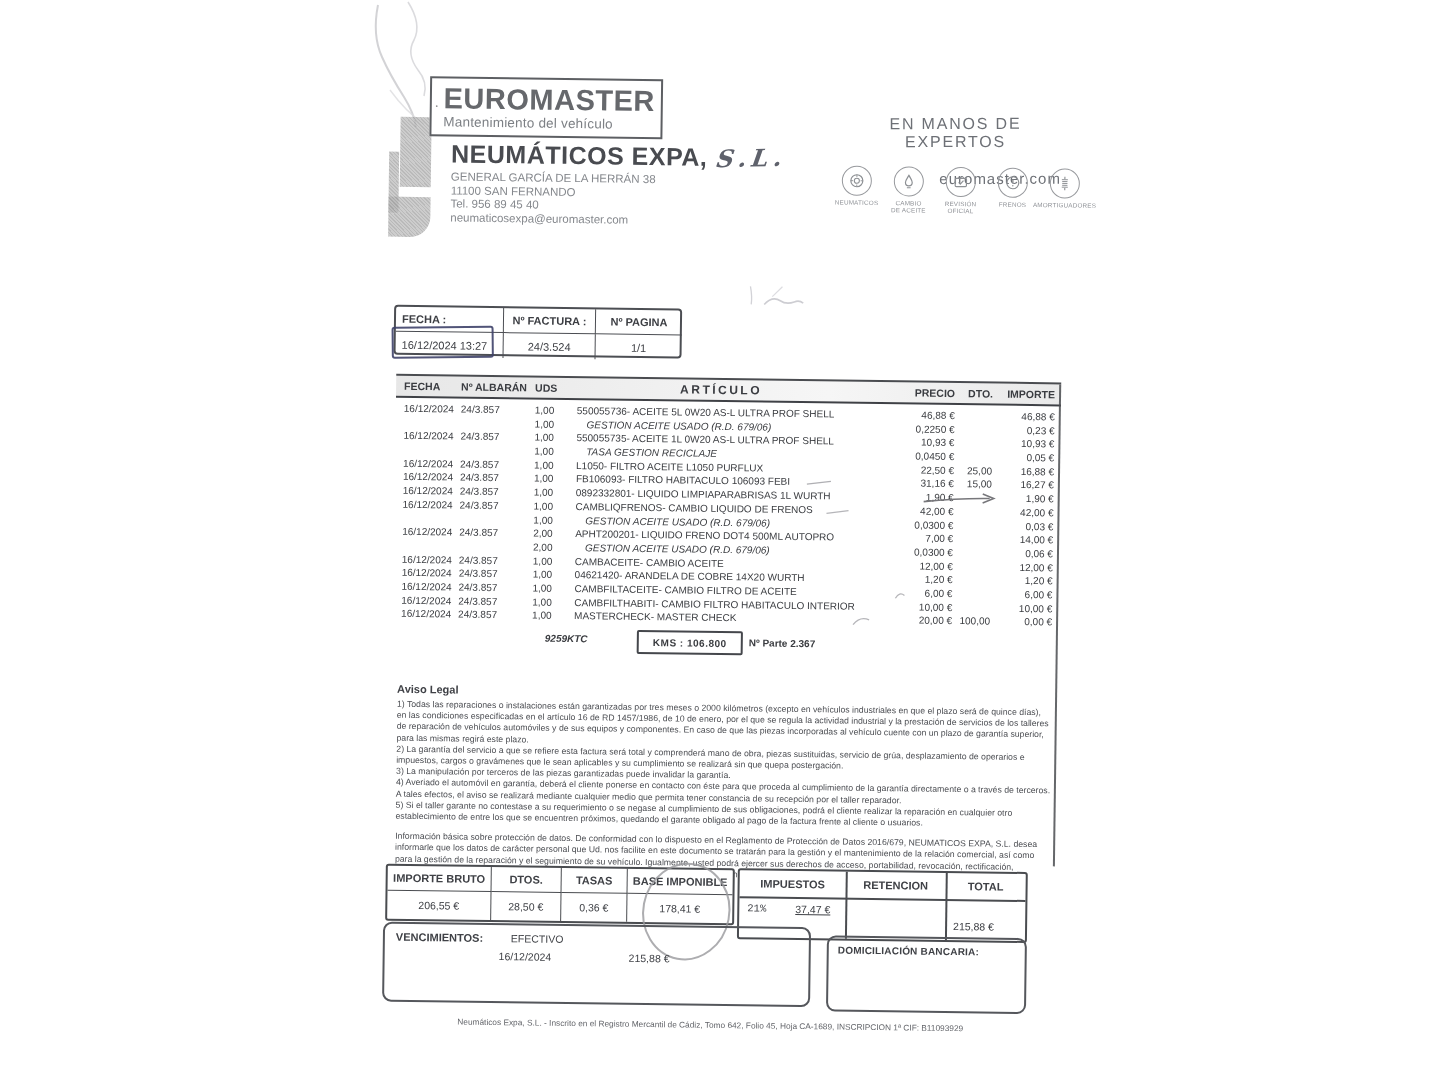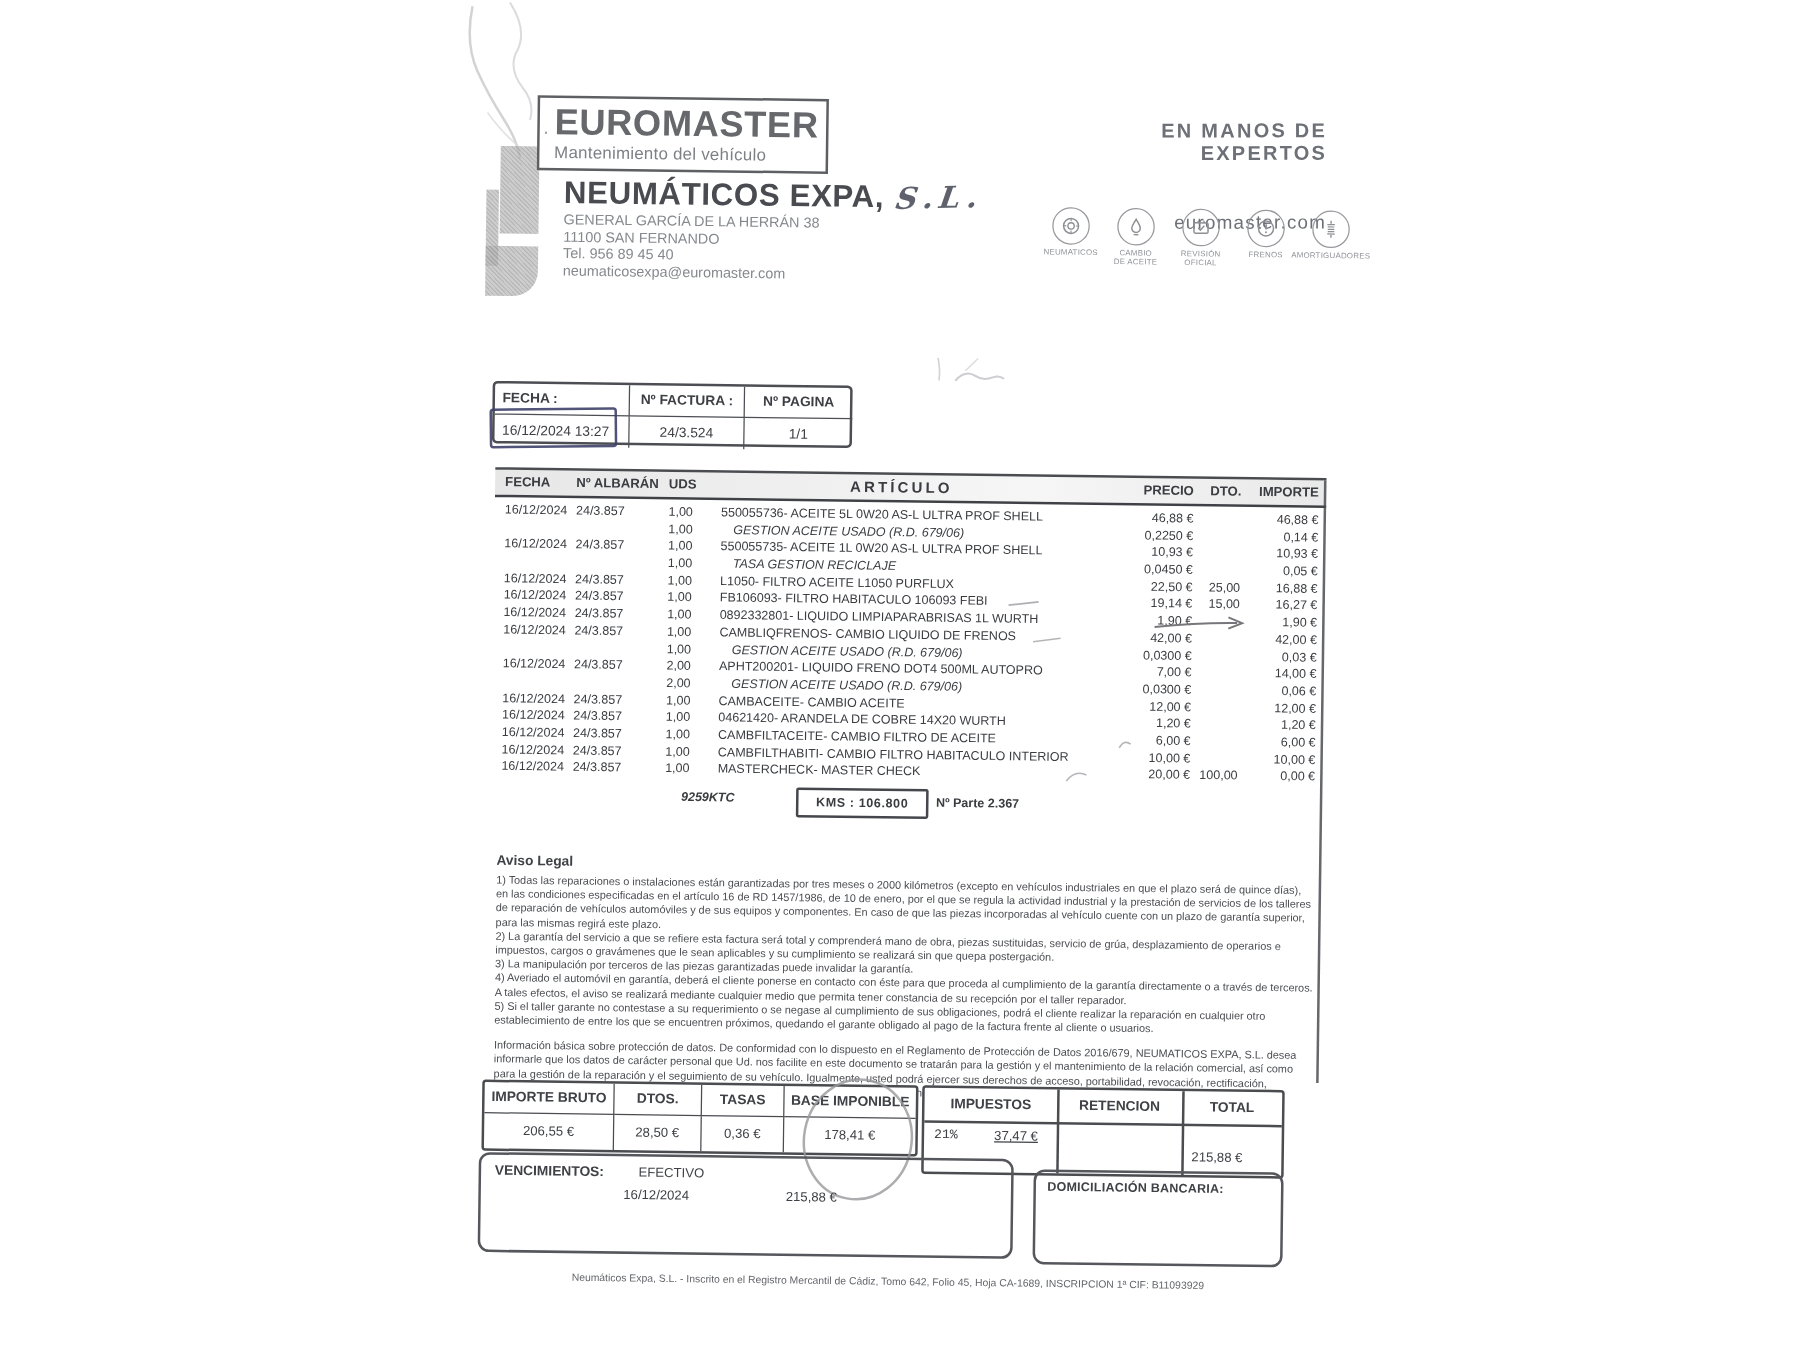--- a/index.html
+++ b/index.html
@@ -11,21 +11,21 @@
   
   .logo-box{left:430px;top:76px;width:233px;height:60px;border:2.5px solid #5d5f63;
             display:flex;align-items:center;padding:2px 6px 2px 4px;box-sizing:border-box;background:#fff;}
   .brand-col{margin-left:6px;line-height:1;}
   .brand{font-size:29px;font-weight:bold;color:#66686c;letter-spacing:.5px;}
   .brand-sub{font-size:13.5px;color:#7d8085;margin-top:2px;letter-spacing:.2px;}
   .company{left:452px;top:139px;font-size:25px;font-weight:bold;color:#494b50;letter-spacing:.5px;white-space:nowrap;}
   .company .suffix{display:inline-block;font-family:"DejaVu Serif",serif;font-style:italic;font-weight:bold;
                    font-size:24px;letter-spacing:5px;color:#5f626c;transform:rotate(-2deg) skewX(-10deg);margin-left:10px;}
   .address{left:452px;top:170px;font-size:11.5px;line-height:13.5px;color:#85888d;}
-  .tagline{left:850px;top:90px;width:212px;text-align:right;font-size:16px;font-weight:bold;
+  .tagline{left:850px;top:108px;width:212px;text-align:center;font-size:16px;font-weight:normal;
            color:#6d7076;letter-spacing:1.8px;transform:rotate(-.9deg);}
   .website{left:850px;top:127px;width:212px;text-align:right;font-size:15px;color:#6d7076;letter-spacing:1px;transform:rotate(-.9deg);margin-top:36px;}
   .svc-row{left:834px;top:160px;width:256px;display:flex;justify-content:space-between;}
   .svc{width:48px;display:flex;flex-direction:column;align-items:center;}
   .svc-circle{width:30px;height:30px;border:1.6px solid #97999d;border-radius:50%;
               display:flex;align-items:center;justify-content:center;box-sizing:border-box;}
   .svc-label{margin-top:3px;font-size:6.3px;line-height:7px;color:#8f9297;text-align:center;white-space:pre-line;letter-spacing:.2px;}
 
   
   .gmark{background:repeating-linear-gradient(45deg,#9c9c9c 0 1px,#b7b7b7 1px 2.5px);opacity:.7;}
@@ -240,21 +240,21 @@
             <div></div>
           </div>
           <div class="line igrid">
             <div></div>
             <div class=""></div>
             <div class=""></div>
             <div class="c-uds">1,00</div>
             <div class="c-text it">GESTION ACEITE USADO (R.D. 679/06)</div>
             <div class="r">0,2250 €</div>
             <div class="r"></div>
-            <div class="r">0,14 €</div>
+            <div class="r">0,23 €</div>
             <div></div>
           </div>
           <div class="line igrid">
             <div></div>
             <div class="">16/12/2024</div>
             <div class="">24/3.857</div>
             <div class="c-uds">1,00</div>
             <div class="c-text">550055735- ACEITE 1L 0W20 AS-L ULTRA PROF SHELL</div>
             <div class="r">10,93 €</div>
             <div class="r"></div>
@@ -282,21 +282,21 @@
             <div class="r">25,00</div>
             <div class="r">16,88 €</div>
             <div></div>
           </div>
           <div class="line igrid">
             <div></div>
             <div class="">16/12/2024</div>
             <div class="">24/3.857</div>
             <div class="c-uds">1,00</div>
             <div class="c-text">FB106093- FILTRO HABITACULO 106093 FEBI</div>
-            <div class="r">19,14 €</div>
+            <div class="r">31,16 €</div>
             <div class="r">15,00</div>
             <div class="r">16,27 €</div>
             <div></div>
           </div>
           <div class="line igrid">
             <div></div>
             <div class="">16/12/2024</div>
             <div class="">24/3.857</div>
             <div class="c-uds">1,00</div>
             <div class="c-text">0892332801- LIQUIDO LIMPIAPARABRISAS 1L WURTH</div>

